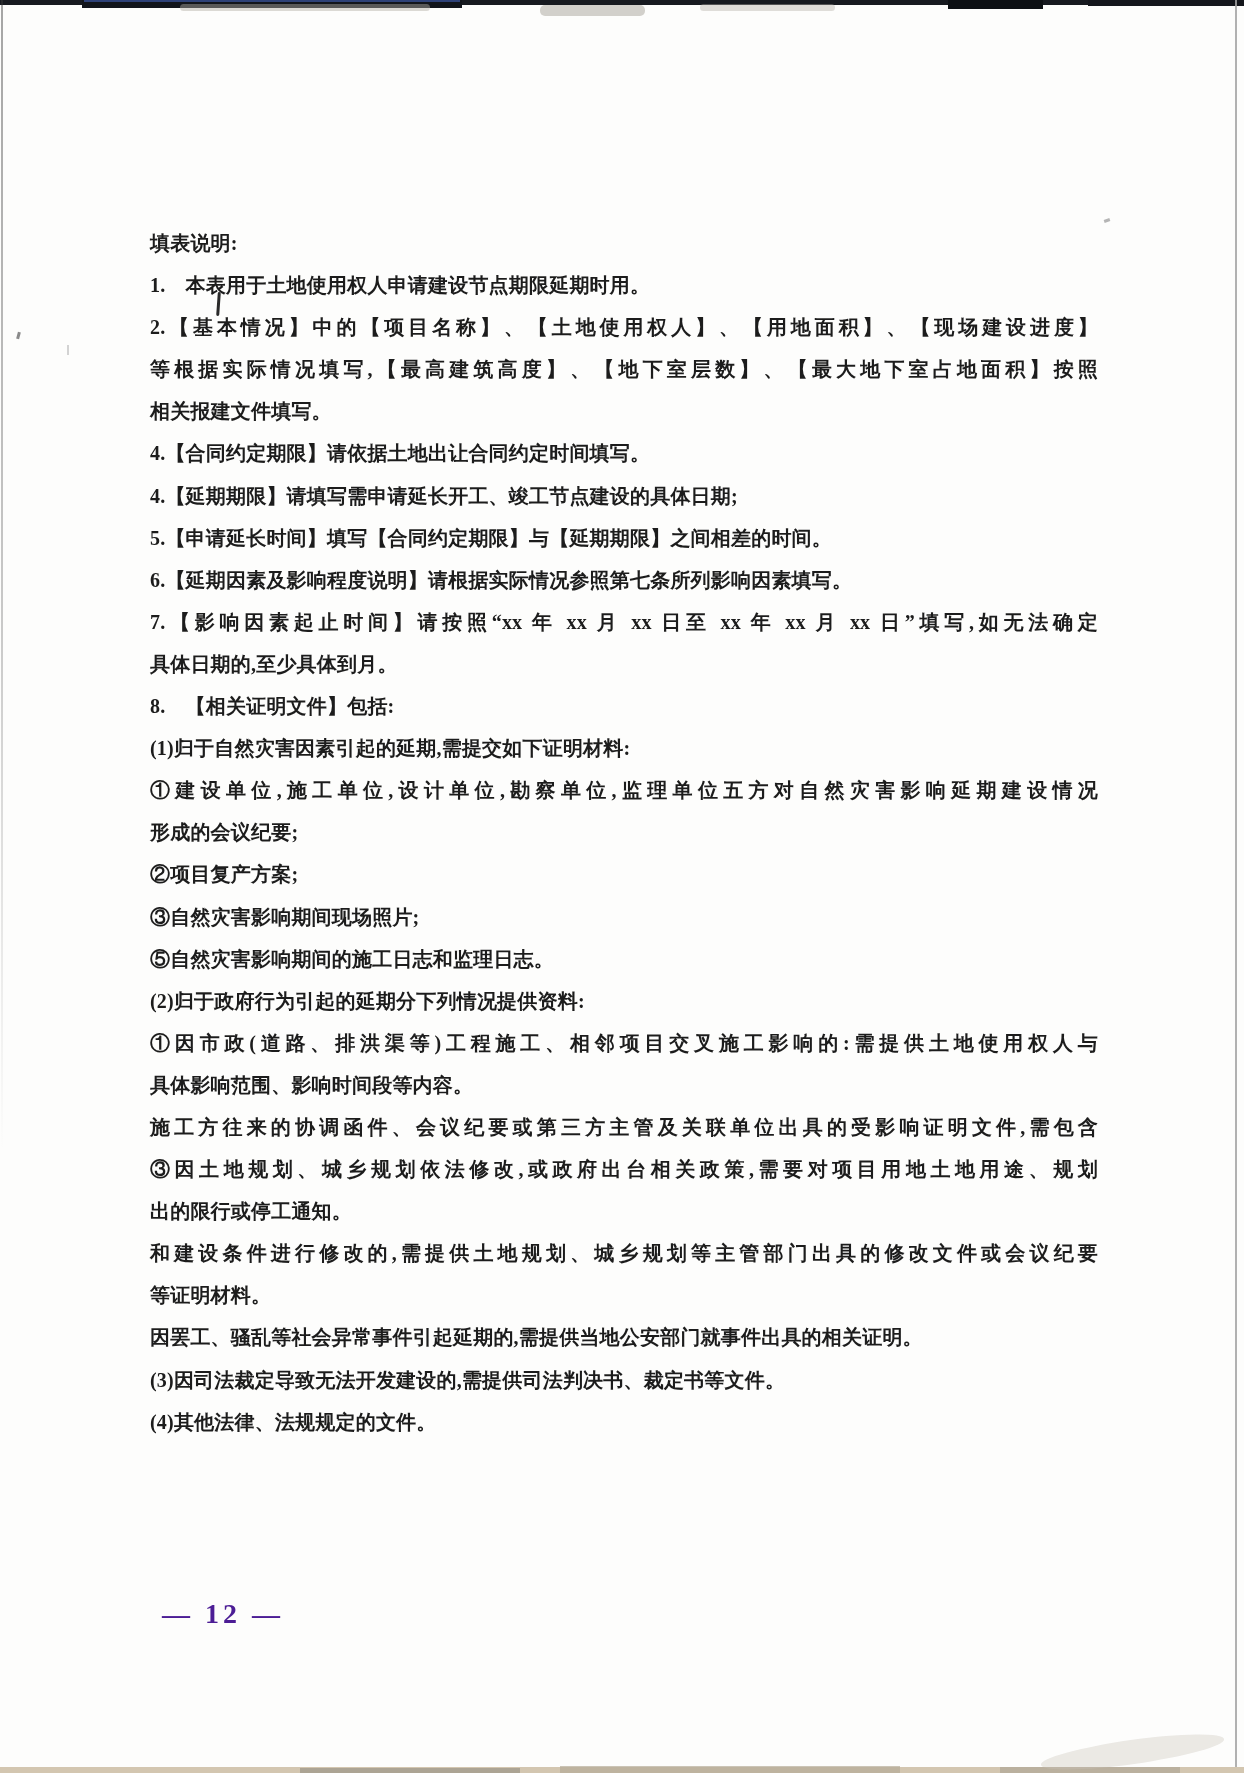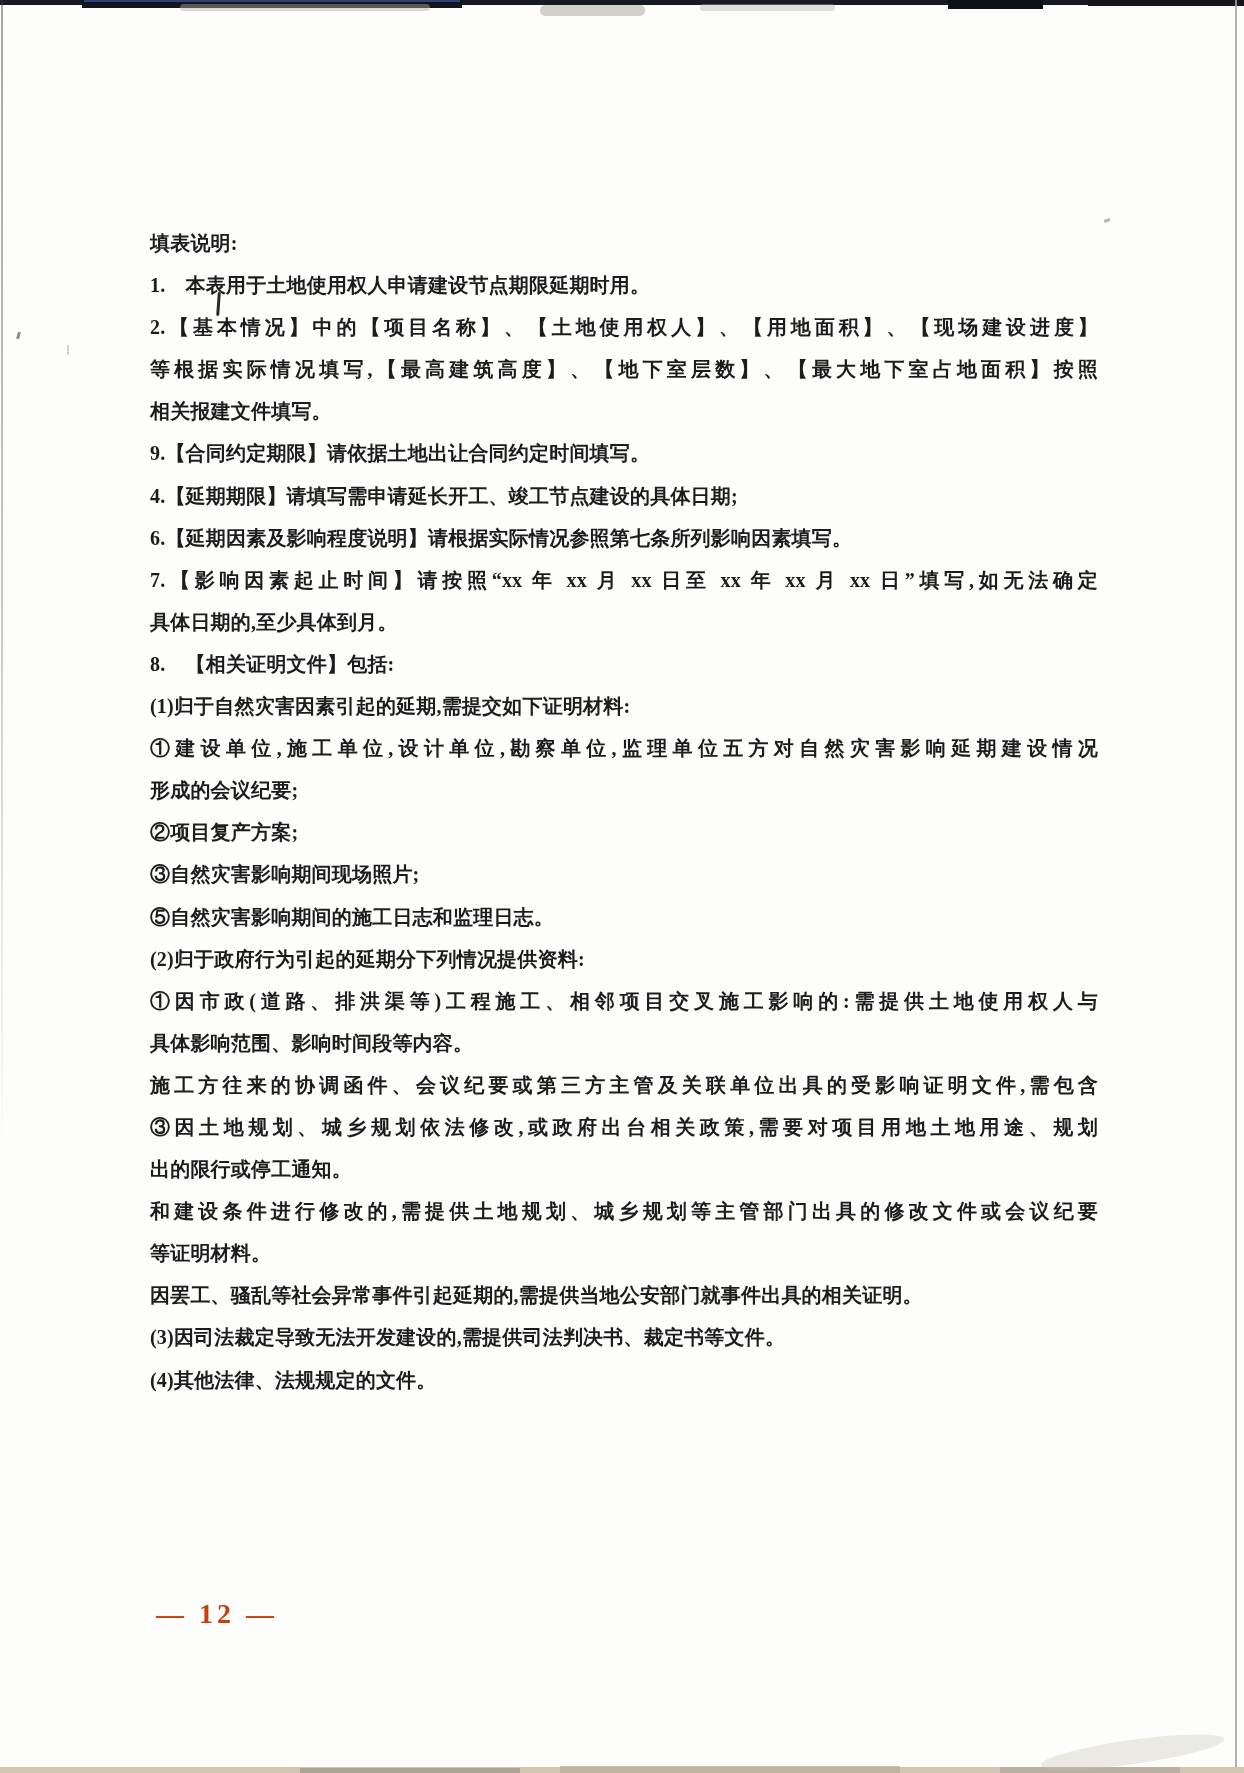--- a/index.html
+++ b/index.html
@@ -33,25 +33,25 @@
     line-height:42.1px;
     white-space:nowrap;
   }
   .line.just{
     white-space:normal;
     text-align:justify;
     text-align-last:justify;
   }
   .page-number{
     position:absolute;
-    left:156px;top:1598px;
+    left:162px;top:1598px;
     font-size:28px;
     font-weight:600;
     letter-spacing:4px;
-    color:#c2410c;
+    color:#4c1d95;
   }
   
   .art{position:absolute;}
   .top-bar{left:0;top:0;width:1244px;height:5px;background:var(--scan-top-edge,#171a20);}
   .top-bar-left{left:82px;top:0;width:380px;height:8px;background:#12151b;}
   .top-blue{left:84px;top:0;width:376px;height:2px;background:#3b55a0;opacity:.7;}
   .top-bulge{left:948px;top:0;width:95px;height:9px;background:#0d1014;}
   .top-right{left:1088px;top:0;width:156px;height:6px;background:#14161c;}
   .fr1{left:180px;top:4px;width:250px;height:7px;background:#b2ada4;opacity:.45;border-radius:4px;}
   .fr2{left:540px;top:5px;width:105px;height:11px;background:#a8a39a;opacity:.5;border-radius:5px;}
@@ -95,22 +95,23 @@
   <div class="art sp1"></div>
   <div class="art sp2"></div>
   <div class="art sp3"></div>
 
   <div class="content">
       <div class="line">填表说明:</div>
       <div class="line">1.　本表用于土地使用权人申请建设节点期限延期时用。</div>
       <div class="line just">2.【基本情况】中的【项目名称】、【土地使用权人】、【用地面积】、【现场建设进度】</div>
       <div class="line just">等根据实际情况填写,【最高建筑高度】、【地下室层数】、【最大地下室占地面积】按照</div>
       <div class="line">相关报建文件填写。</div>
-      <div class="line">9.【合同约定期限】请依据土地出让合同约定时间填写。</div>
+      <div class="line">4.【合同约定期限】请依据土地出让合同约定时间填写。</div>
       <div class="line">4.【延期期限】请填写需申请延长开工、竣工节点建设的具体日期;</div>
+      <div class="line">5.【申请延长时间】填写【合同约定期限】与【延期期限】之间相差的时间。</div>
       <div class="line">6.【延期因素及影响程度说明】请根据实际情况参照第七条所列影响因素填写。</div>
       <div class="line just">7.【影响因素起止时间】请按照“xx 年 xx 月 xx 日至 xx 年 xx 月 xx 日”填写,如无法确定</div>
       <div class="line">具体日期的,至少具体到月。</div>
       <div class="line">8.　【相关证明文件】包括:</div>
       <div class="line">(1)归于自然灾害因素引起的延期,需提交如下证明材料:</div>
       <div class="line just">①建设单位,施工单位,设计单位,勘察单位,监理单位五方对自然灾害影响延期建设情况</div>
       <div class="line">形成的会议纪要;</div>
       <div class="line">②项目复产方案;</div>
       <div class="line">③自然灾害影响期间现场照片;</div>
       <div class="line">⑤自然灾害影响期间的施工日志和监理日志。</div>

